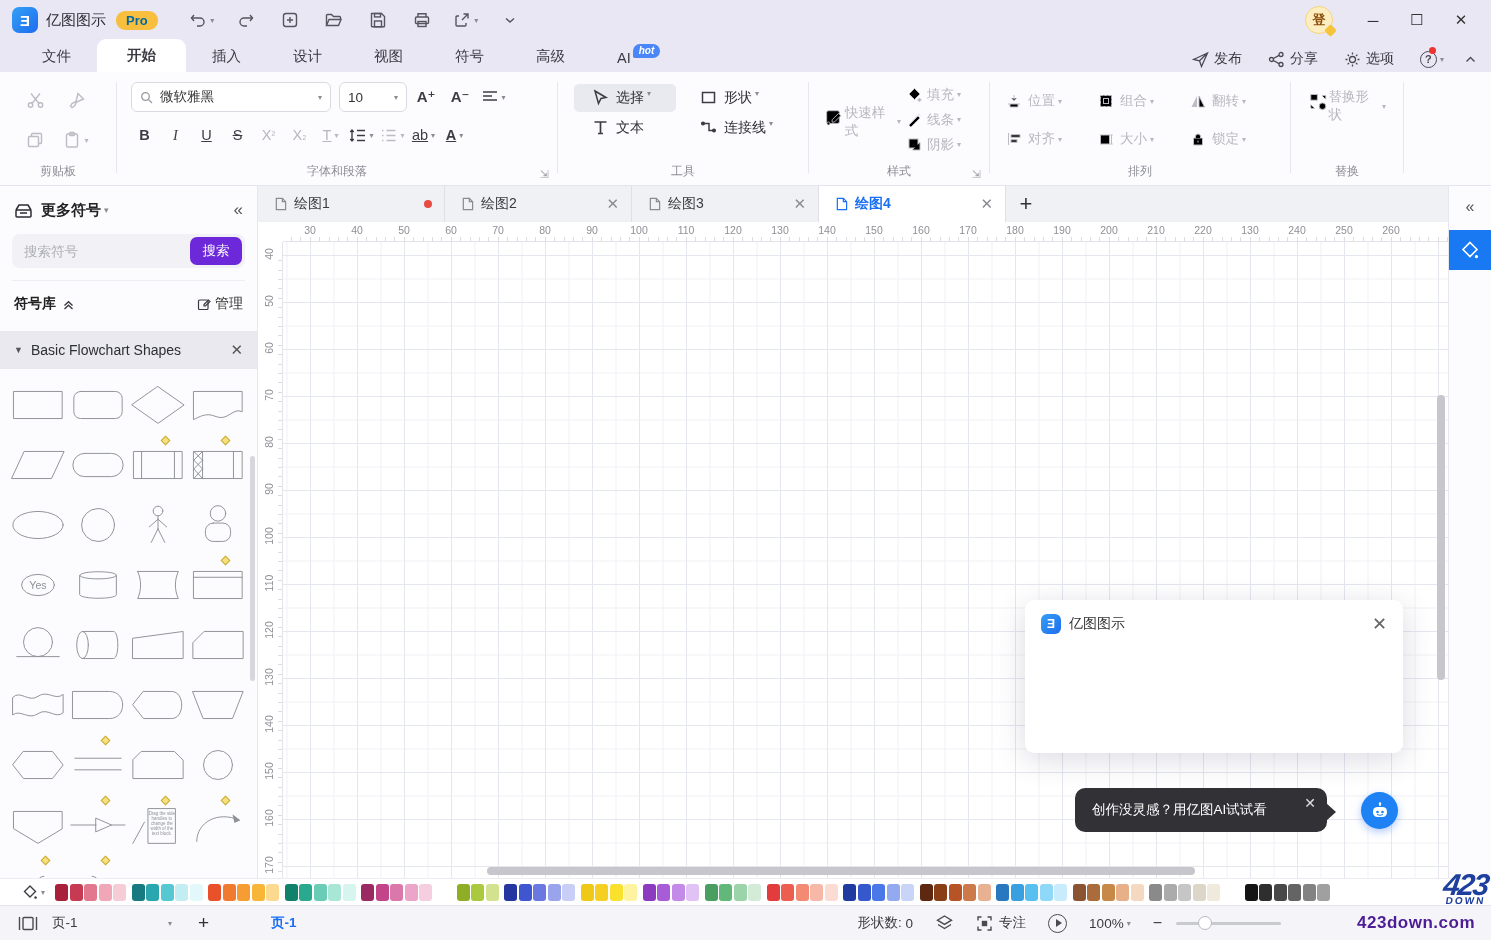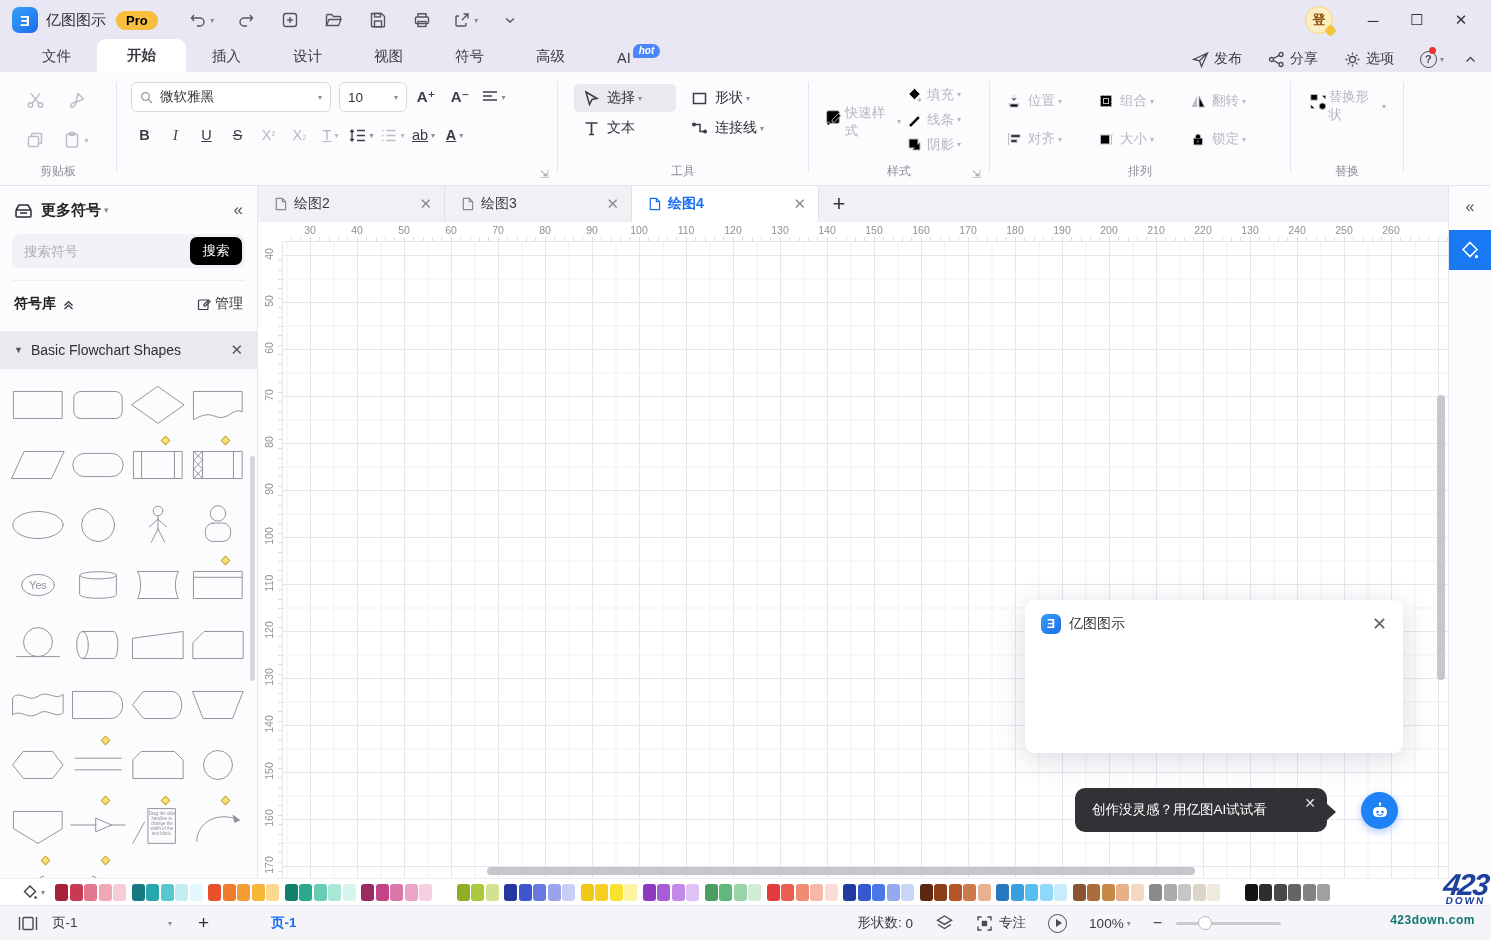--- a/index.html
+++ b/index.html
@@ -6,21 +6,21 @@
   html,body { width:1491px; height:940px; overflow:hidden; }
   body { font-family:"Liberation Sans","DejaVu Sans",sans-serif; background:#fff; position:relative; color:#333; }
   svg { display:block; }
   .caret { font-size:8px; color:#8b8b93; margin-left:3px; }
 
   
   .titlebar { height:40px; background:#e9e7f4; display:flex; align-items:center; padding:0 8px; }
   .applogo { width:26px; height:26px; border-radius:7px; background:linear-gradient(135deg,#34a0f5,#1e6cf0); display:flex; align-items:center; justify-content:center; margin:0 8px 0 4px; }
   .applogo span,.dlglogo span { color:#fff; font-weight:bold; font-size:15px; line-height:1; }
   .appname { font-size:15px; color:#2b2b33; margin-right:10px; }
-  .probadge { background:#f8bf3f; color:#000000; font-size:13px; font-weight:bold; padding:2px 10px; border-radius:9px; margin-right:22px; }
+  .probadge { background:#f8bf3f; color:#0369a1; font-size:13px; font-weight:bold; padding:2px 10px; border-radius:9px; margin-right:22px; }
   .tbicon { width:30px; height:28px; display:flex; align-items:center; justify-content:center; color:#55555e; margin:0 7px; }
   .tbicon svg { stroke:#55555e; fill:none; stroke-width:1.4; }
   .tb-right { margin-left:auto; display:flex; align-items:center; }
   .loginbadge { width:28px; height:28px; border-radius:50%; background:#fdeec2; border:1px solid #f3d67c; color:#8a4c07; font-size:13px; font-weight:bold; display:flex; align-items:center; justify-content:center; position:relative; margin-right:18px; }
   .loginbadge .vip { position:absolute; right:-3px; bottom:-2px; width:9px; height:9px; background:#f6c33c; transform:rotate(45deg); border-radius:2px; }
   .winbtn { width:44px; height:32px; display:flex; align-items:center; justify-content:center; font-size:15px; color:#333; }
 
   
   .menubar { height:32px; background:#e9e7f4; display:flex; align-items:flex-end; }
   .menu-tabs { display:flex; align-items:flex-end; margin-left:16px; }
@@ -52,21 +52,21 @@
   .fontsel svg { margin-right:7px; }
   .sizesel { width:68px; height:30px; background:#fff; border:1px solid #d9d9e2; border-radius:6px; display:flex; align-items:center; padding:0 8px; font-size:13.5px; margin-left:8px; }
   .sizesel span:first-child { flex:1; }
   .fontsel > span:nth-child(2) { flex:1; }
   .fbtn { min-width:30px; height:30px; display:flex; align-items:center; justify-content:center; font-size:15px; color:#3c3c44; margin-left:4px; }
   .frow2 { display:flex; align-items:center; margin-top:9px; }
   .f2 { min-width:27px; height:28px; display:flex; align-items:center; justify-content:center; font-size:14.5px; color:#3c3c44; margin-right:4px; }
   .bold{font-weight:bold} .ital{font-style:italic; font-family:"Liberation Serif",serif} .und{text-decoration:underline} .strike{text-decoration:line-through}
   .sup{font-size:11px} .sub{font-size:11px}
   .toolgrid { display:grid; grid-template-columns:auto auto; gap:2px 6px; padding:12px 10px 0 16px; }
-  .toolbtn { display:flex; align-items:center; font-size:14px; color:#2f2f36; padding:5px 9px; border-radius:5px; }
+  .toolbtn { display:flex; align-items:flex-start; font-size:14px; color:#2f2f36; padding:5px 18px; border-radius:5px; }
   .toolbtn svg { stroke:#3c3c44; fill:none; stroke-width:1.5; margin-right:7px; }
   .toolbtn.sel { background:#e9e9f0; }
   .stylegrp { display:flex; padding:10px 6px 0 14px; }
   .vbtn { display:flex; flex-direction:row; align-items:center; font-size:13.5px; width:78px; padding-top:4px; }
   .vbtn svg { margin-bottom:8px; }
   .smallrows { display:flex; flex-direction:column; margin-left:6px; }
   .srow { display:flex; align-items:center; font-size:13.5px; height:25px; }
   .srow svg { margin-right:5px; }
   .arrgrid { display:grid; grid-template-columns:92px 92px 92px; grid-template-rows:38px 38px; padding:10px 0 0 16px; }
   .arritem { display:flex; align-items:center; font-size:13.5px; }
@@ -77,21 +77,21 @@
 
   
   .sidebar { width:258px; background:#fcfcfe; border-right:1px solid #e6e6ee; display:flex; flex-direction:column; position:relative; }
   .sb-head { display:flex; align-items:center; padding:14px 14px 8px; }
   .sb-head svg { margin-right:8px; }
   .sb-title { font-size:15px; font-weight:bold; color:#222; }
   .sb-collapse { margin-left:auto; font-size:17px; color:#555; }
   .searchrow { position:relative; margin:6px 12px 10px; }
   .sinput { width:100%; height:34px; background:#f1f1f6; border:none; border-radius:8px; padding:0 64px 0 12px; font-size:13.5px; color:#333; outline:none; font-family:inherit; }
   .sinput::placeholder { color:#adadb5; }
-  .sbtn { position:absolute; right:3px; top:3px; bottom:3px; width:52px; background:#000000; color:#fff; border:none; border-radius:7px; font-size:13.5px; font-family:inherit; }
+  .sbtn { position:absolute; right:3px; top:3px; bottom:3px; width:52px; background:#6d28d9; color:#fff; border:none; border-radius:7px; font-size:13.5px; font-family:inherit; }
   .sb-div { height:1px; background:#ededf2; margin:2px 12px 8px; }
   .libraryrow { display:flex; align-items:center; padding:6px 14px 10px; font-size:14px; color:#222; font-weight:bold; }
   .libraryrow .chev { margin-left:6px; }
   .manage { margin-left:auto; display:flex; align-items:center; font-weight:normal; color:#333; }
   .manage svg { margin-right:4px; }
   .sectionhead { background:#e9e9ef; display:flex; align-items:center; padding:10px 14px; font-size:14px; color:#2e2e36; margin-top:8px; }
   .sectionhead .tri { font-size:9px; color:#555; margin-right:8px; }
   .sectionhead .x { margin-left:auto; color:#555; font-size:15px; }
   .shapesgrid { flex:1; overflow:hidden; display:grid; grid-template-columns:repeat(4,60px); grid-auto-rows:60px; padding:6px 0 0 8px; align-content:start; }
   .shape { position:relative; display:flex; align-items:center; justify-content:center; }
@@ -162,21 +162,21 @@
   .statusbar { height:35px; background:#f5f5f9; border-top:1px solid #e3e3e9; display:flex; align-items:center; font-size:13.5px; color:#3a3a42; position:relative; }
   .sb-ico { display:flex; align-items:center; justify-content:center; }
   .sb-ico svg { stroke:#4a4a52; fill:none; stroke-width:1.4; }
   .pagesel { display:flex; align-items:center; margin-left:14px; width:120px; }
   .plus { font-size:19px; margin-left:26px; color:#333; }
   .pagetab { color:#1a6ff5; font-weight:bold; margin-left:62px; }
   .sb-right { margin-left:auto; display:flex; align-items:center; margin-right:210px; }
   .sb-right > * { margin-left:22px; display:flex; align-items:center; }
   .zoomtrack { width:105px; height:3px; background:#c9c9d0; border-radius:2px; position:relative; margin-left:14px; }
   .zoomhandle { position:absolute; left:22px; top:-6px; width:14px; height:14px; border-radius:50%; background:#fff; border:1px solid #b9b9c0; }
-  .site-mark { position:absolute; right:16px; top:7px; font-size:12px; font-weight:bold; color:#0f766e; letter-spacing:0.5px; }
+  .site-mark { position:absolute; right:16px; top:7px; font-size:17px; font-weight:bold; color:#4c1d95; letter-spacing:0.5px; }
   .playcirc { width:19px; height:19px; border:1.5px solid #4a4a52; border-radius:50%; display:flex; align-items:center; justify-content:center; }
   .playcirc span { width:0; height:0; border-top:4px solid transparent; border-bottom:4px solid transparent; border-left:6px solid #4a4a52; margin-left:2px; }
 </style>
 </head>
 <body>
 
 <div class="titlebar">
   <div class="applogo">
       <span>Ǝ</span>
     </div>
@@ -394,20 +394,21 @@
         </div>
       <div class="f2">
           <u>ab</u>
           <span class="caret">▾</span>
         </div>
       <div class="f2 bold">
           <u>A</u>
           <span class="caret">▾</span>
         </div>
     </div>
+    <div class="rlabel">字体和段落</div>
     <div class="rexpand">⇲</div>
   </div>
   <div class="rsep"></div>
 
   <div class="rgroup" style="width:250px;">
     <div class="toolgrid">
       <div class="toolbtn sel">
         <svg width="17" height="17" viewBox="0 0 17 17">
             <path d="M3,2 L14,8.5 L9,9.5 L6.5,14.5 Z"></path>
           </svg>
@@ -801,20 +802,32 @@
           <svg width="58" height="46" viewBox="0 0 60 46">
             <path d="M24,14 C32,14 30,24 36,27 C30,30 32,40 24,40"></path>
           </svg>
         </div>
       </div>
     <div class="sb-scroll"></div>
   </div>
 
   <div class="canvas-area">
     <div class="doc-tabs" id="doc-tabs">
+        <div class="dtab">
+          <span class="dicon">
+            <svg width="13" height="14" viewBox="0 0 14 15">
+              <g fill="none" stroke="currentColor" stroke-width="1.3">
+                <path d="M2.5,1.5 h6.5 l3.5,3.5 V13.5 H2.5 Z"></path>
+                <path d="M9,1.5 v3.5 h3.5"></path>
+              </g>
+            </svg>
+          </span>
+          <span class="dlabel">绘图1</span>
+          <span class="dot"></span>
+        </div>
         <div class="dtab">
           <span class="dicon">
             <svg width="13" height="14" viewBox="0 0 14 15">
               <g fill="none" stroke="currentColor" stroke-width="1.3">
                 <path d="M2.5,1.5 h6.5 l3.5,3.5 V13.5 H2.5 Z"></path>
                 <path d="M9,1.5 v3.5 h3.5"></path>
               </g>
             </svg>
           </span>
           <span class="dlabel">绘图2</span>

